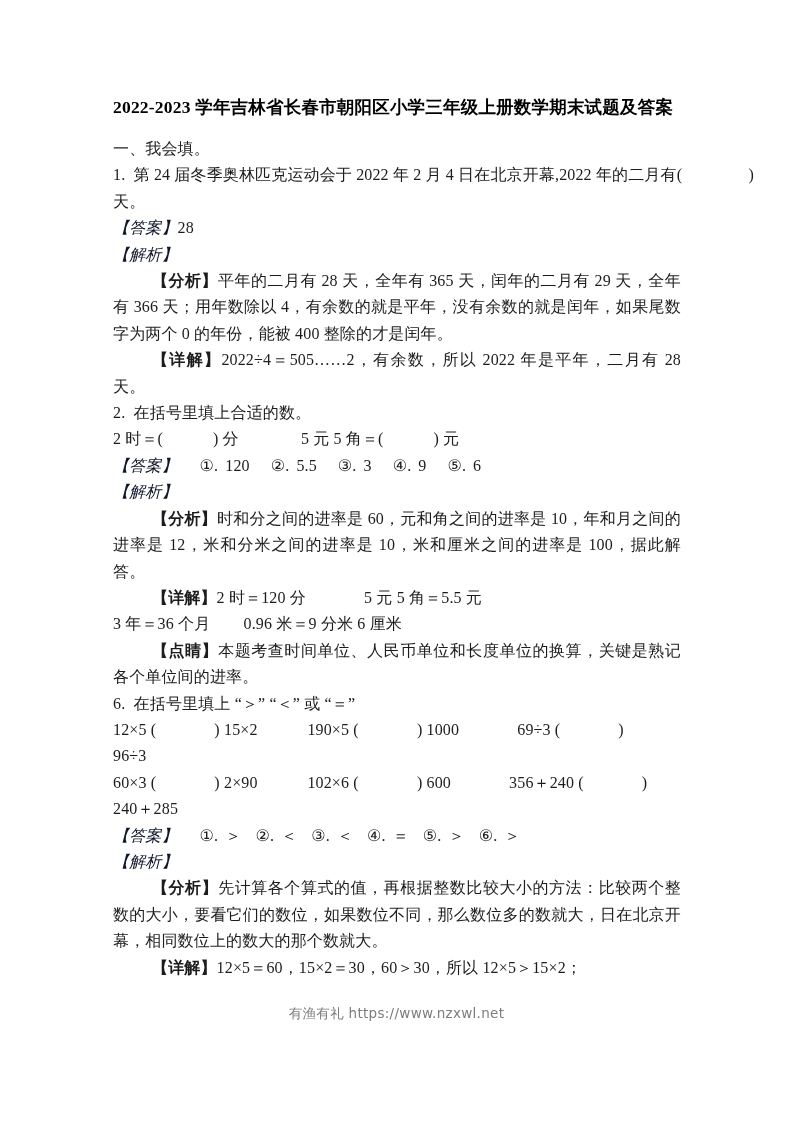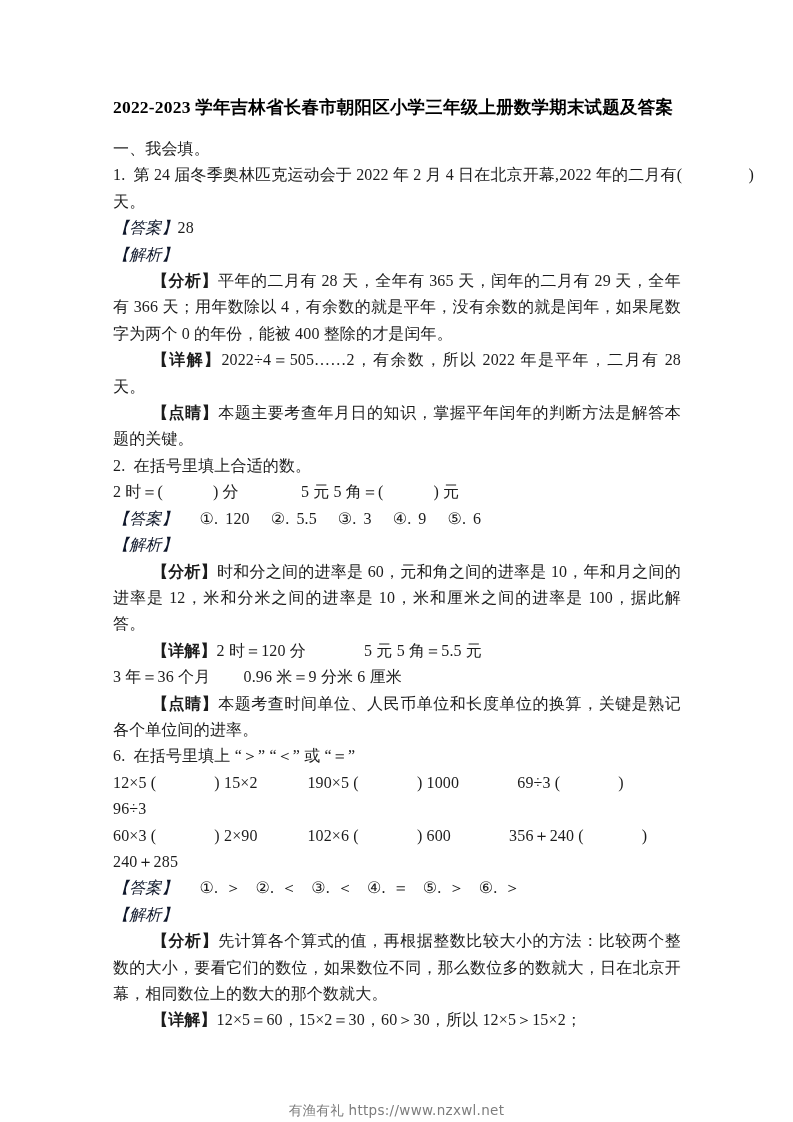--- a/index.html
+++ b/index.html
@@ -57,21 +57,21 @@
     font-style: italic;
   }
   .boldlabel {
     font-weight: bold;
     color: #1c1c1c;
     margin-left: 39px;
   }
   .watermark {
     position: absolute;
     left: 0;
-    top: 1102px;
+    top: 1005px;
     width: 793px;
     text-align: center;
     font-size: 13.5px;
     color: #7d7d7d;
     font-family: "DejaVu Sans", "Liberation Sans", sans-serif;
     letter-spacing: 0.3px;
   }
   .sp { display: inline-block; }
 </style>
 </head>
@@ -84,21 +84,20 @@
     <h1 class="doc-title">2022-2023 学年吉林省长春市朝阳区小学三年级上册数学期末试题及答案</h1>
 
     <p class="line">一、我会填。</p>
 
     <p class="line">1.  第 24 届冬季奥林匹克运动会于 2022 年 2 月 4 日在北京开幕,2022 年的二月有(                )</p>
     <p class="line">天。</p>
     <p class="line"><span class="bluelabel">【答案】</span><span>28</span></p>
     <p class="line"><span class="bluelabel">【解析】</span></p>
     <p class="line wrap"><span class="boldlabel">【分析】</span><span>平年的二月有 28 天，全年有 365 天，闰年的二月有 29 天，全年有 366 天；用年数除以 4，有余数的就是平年，没有余数的就是闰年，如果尾数字为两个 0 的年份，能被 400 整除的才是闰年。</span></p>
     <p class="line wrap"><span class="boldlabel">【详解】</span><span>2022÷4＝505……2，有余数，所以 2022 年是平年，二月有 28 天。</span></p>
-    <p class="line wrap"><span class="boldlabel">【点睛】</span><span>本题主要考查年月日的知识，掌握平年闰年的判断方法是解答本题的关键。</span></p>
 
     <p class="line">2.  在括号里填上合适的数。</p>
     <p class="line">2 时＝(            ) 分               5 元 5 角＝(            ) 元</p>
     <p class="line"><span class="bluelabel">【答案】</span><span class="sp" style="width:22px"></span><span>①.</span><span class="sp" style="width:7px"></span><span>120</span><span class="sp" style="width:21px"></span><span>②.</span><span class="sp" style="width:7px"></span><span>5.5</span><span class="sp" style="width:21px"></span><span>③.</span><span class="sp" style="width:7px"></span><span>3</span><span class="sp" style="width:21px"></span><span>④.</span><span class="sp" style="width:7px"></span><span>9</span><span class="sp" style="width:21px"></span><span>⑤.</span><span class="sp" style="width:7px"></span><span>6</span></p>
     <p class="line"><span class="bluelabel">【解析】</span></p>
     <p class="line wrap"><span class="boldlabel">【分析】</span><span>时和分之间的进率是 60，元和角之间的进率是 10，年和月之间的进率是 12，米和分米之间的进率是 10，米和厘米之间的进率是 100，据此解答。</span></p>
     <p class="line"><span class="boldlabel">【详解】</span><span>2 时＝120 分              5 元 5 角＝5.5 元</span></p>
     <p class="line">3 年＝36 个月        0.96 米＝9 分米 6 厘米</p>
     <p class="line wrap"><span class="boldlabel">【点睛】</span><span>本题考查时间单位、人民币单位和长度单位的换算，关键是熟记各个单位间的进率。</span></p>
 

